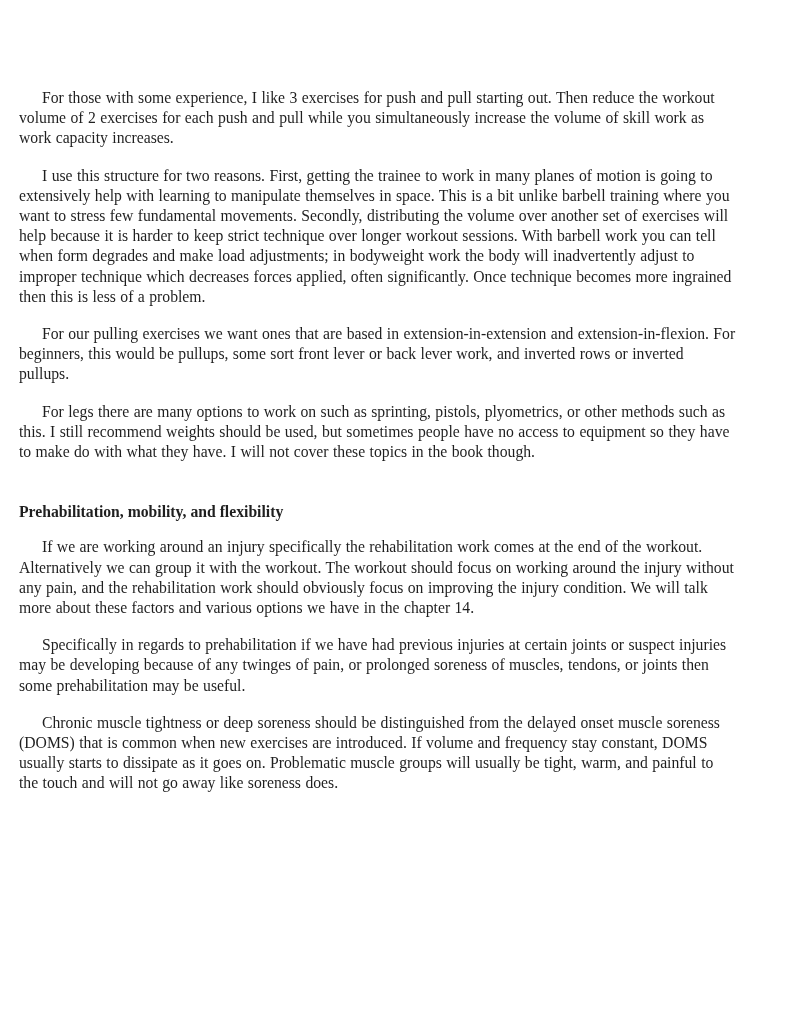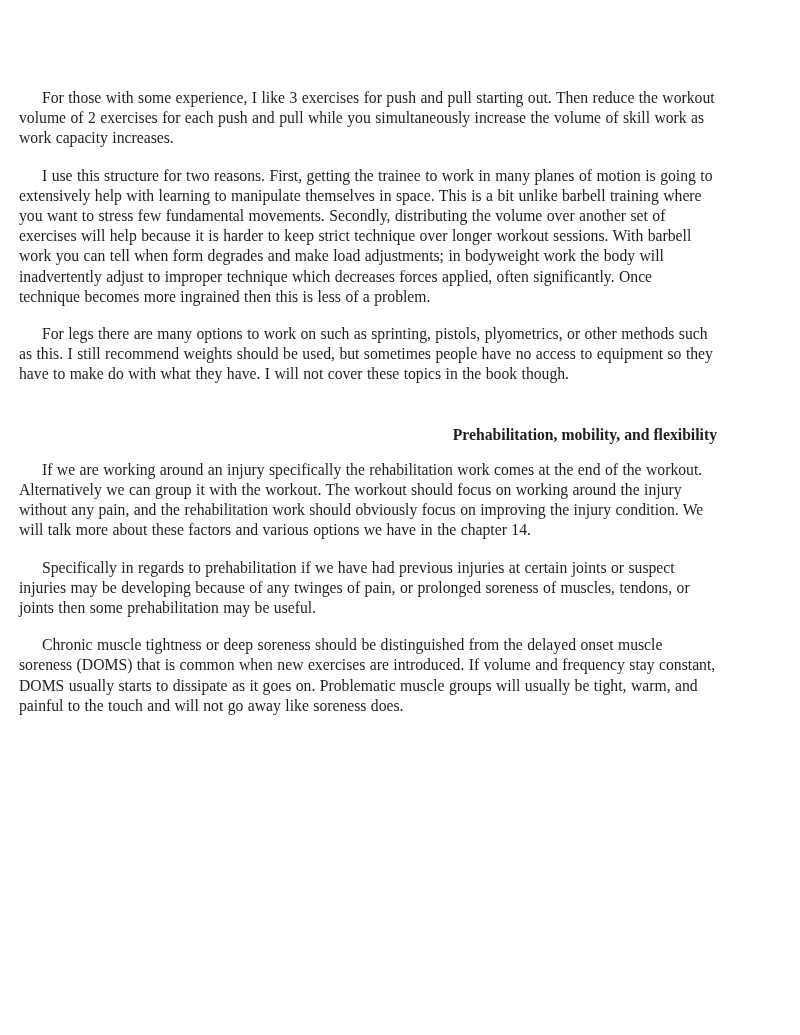--- a/index.html
+++ b/index.html
@@ -6,47 +6,48 @@
     margin: 0;
     padding: 0;
     background: #ffffff;
   }
   .page {
     position: relative;
     width: 800px;
     height: 1035px;
     box-sizing: border-box;
     background: #ffffff;
-    padding: 88px 83px 0 19px;
+    padding: 88px 64px 0 19px;
     overflow: hidden;
     font-family: "Liberation Serif", "DejaVu Serif", serif;
     color: #1f1f1f;
   }
   .body-para {
     margin: 0 0 17px 0;
     font-size: 15.7px;
     line-height: 20.2px;
     text-indent: 23px;
     text-align: left;
     word-spacing: 0.5px;
   }
   .section-heading {
     margin: 40px 0 15px 0;
     font-size: 15.7px;
     line-height: 20.2px;
     font-weight: bold;
-    text-align: right;
+    text-align: left;
   }
 </style>
 </head>
 <body>
 
 <div class="page">
   <p class="body-para">For those with some experience, I like 3 exercises for push and pull starting out. Then reduce the workout volume of 2 exercises for each push and pull while you simultaneously increase the volume of skill work as work capacity increases.</p>
   <p class="body-para">I use this structure for two reasons. First, getting the trainee to work in many planes of motion is going to extensively help with learning to manipulate themselves in space. This is a bit unlike barbell training where you want to stress few fundamental movements. Secondly, distributing the volume over another set of exercises will help because it is harder to keep strict technique over longer workout sessions. With barbell work you can tell when form degrades and make load adjustments; in bodyweight work the body will inadvertently adjust to improper technique which decreases forces applied, often significantly. Once technique becomes more ingrained then this is less of a problem.</p>
+  <p class="body-para">For our pulling exercises we want ones that are based in extension-in-extension and extension-in-flexion. For beginners, this would be pullups, some sort front lever or back lever work, and inverted rows or inverted pullups.</p>
   <p class="body-para">For legs there are many options to work on such as sprinting, pistols, plyometrics, or other methods such as this. I still recommend weights should be used, but sometimes people have no access to equipment so they have to make do with what they have. I will not cover these topics in the book though.</p>
 
   <h2 class="section-heading">Prehabilitation, mobility, and flexibility</h2>
 
   <p class="body-para">If we are working around an injury specifically the rehabilitation work comes at the end of the workout. Alternatively we can group it with the workout. The workout should focus on working around the injury without any pain, and the rehabilitation work should obviously focus on improving the injury condition. We will talk more about these factors and various options we have in the chapter 14.</p>
   <p class="body-para">Specifically in regards to prehabilitation if we have had previous injuries at certain joints or suspect injuries may be developing because of any twinges of pain, or prolonged soreness of muscles, tendons, or joints then some prehabilitation may be useful.</p>
   <p class="body-para">Chronic muscle tightness or deep soreness should be distinguished from the delayed onset muscle soreness (DOMS) that is common when new exercises are introduced. If volume and frequency stay constant, DOMS usually starts to dissipate as it goes on. Problematic muscle groups will usually be tight, warm, and painful to the touch and will not go away like soreness does.</p>
 </div>
 
 </body></html>

